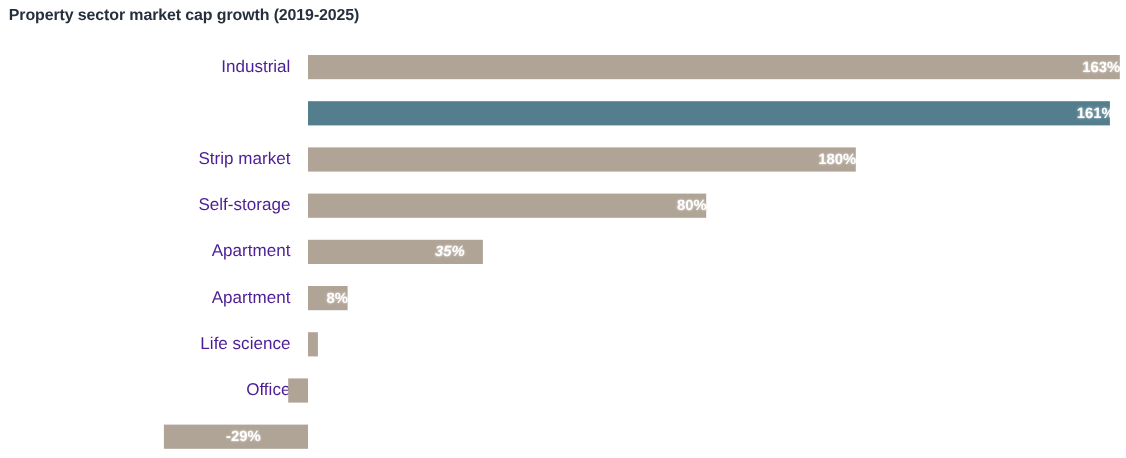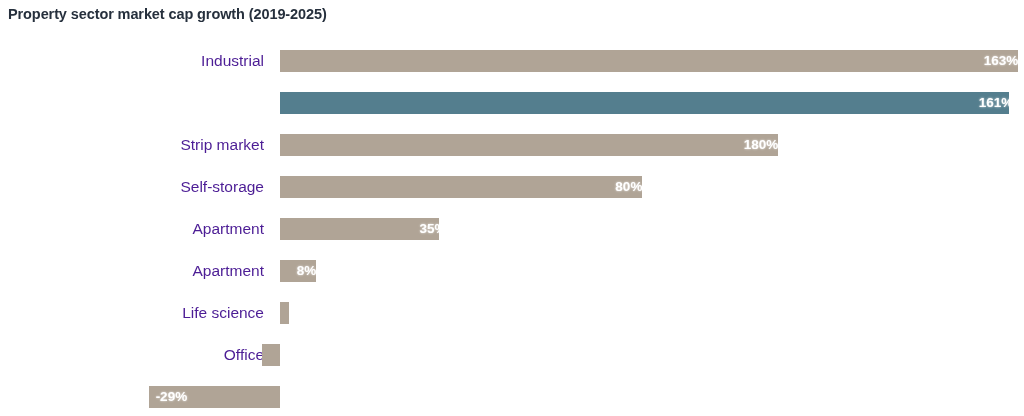--- a/index.html
+++ b/index.html
@@ -83,21 +83,21 @@
     white-space: nowrap;
     text-shadow:
       0 0 2px rgba(255,255,255,0.55),
       0 0 3px rgba(255,255,255,0.35);
   }
   .bar-value.pos {
     text-align: right;
     padding-right: 7px;
   }
   .bar-value.neg {
-    text-align: left;
+    text-align: center;
     padding-left: 7px;
   }
 </style>
 </head>
 <body>
 
 <div id="chart-root">
 
   <div id="chart-title">Property sector market cap growth (2019-2025)</div>
 
@@ -126,21 +126,21 @@
         <div class="cat-label">Self-storage</div>
         <div class="bar-wrap">
           <div class="bar" style="left: 280px; width: 362.4px;"></div>
           <div class="bar-value pos" style="left: 280px; width: 362.4px;">80%</div>
         </div>
       </div>
       <div class="row" style="top: 168px;">
         <div class="cat-label">Apartment</div>
         <div class="bar-wrap">
           <div class="bar" style="left: 280px; width: 158.55px;"></div>
-          <div class="bar-value pos" style="left: 288px; width: 158.55px;">35%</div>
+          <div class="bar-value pos" style="left: 264px; width: 158.55px; font-style: italic;">35%</div>
         </div>
       </div>
       <div class="row" style="top: 210px;">
         <div class="cat-label">Apartment</div>
         <div class="bar-wrap">
           <div class="bar" style="left: 280px; width: 36.24px;"></div>
           <div class="bar-value pos" style="left: 280px; width: 36.24px;">8%</div>
         </div>
       </div>
       <div class="row" style="top: 252px;">

